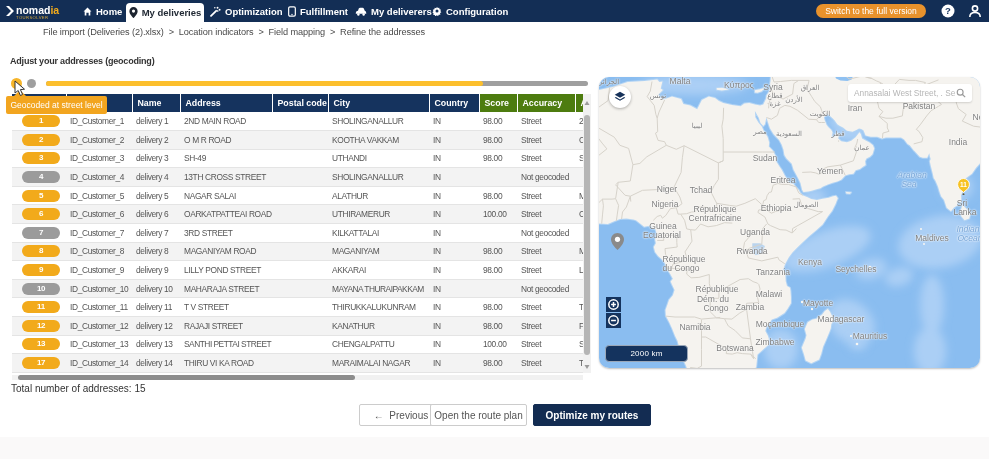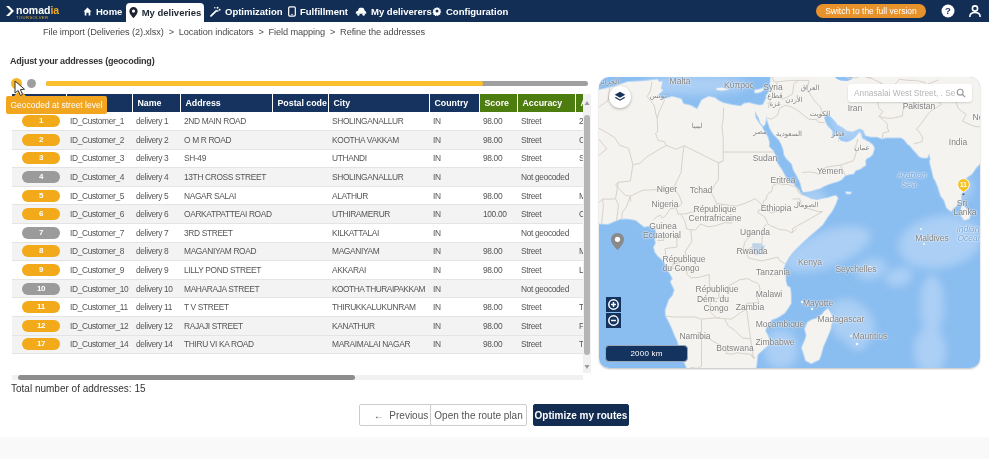--- a/index.html
+++ b/index.html
@@ -272,21 +272,21 @@
           <td>L</td>
         </tr>
 <tr class="alt">
           <td>
             <span class="badge g">10</span>
           </td>
           <td>ID_Customer_10</td>
           <td>delivery 10</td>
           <td>MAHARAJA STREET</td>
           <td></td>
-          <td><span class="sq">KOOTHA THURAIPAKKAM</span></td>
+          <td><span class="sq">MAYANA THURAIPAKKAM</span></td>
           <td>IN</td>
           <td></td>
           <td>Not geocoded</td>
           <td></td>
         </tr>
 <tr>
           <td>
             <span class="badge">11</span>
           </td>
           <td>ID_Customer_11</td>
@@ -305,20 +305,34 @@
           </td>
           <td>ID_Customer_12</td>
           <td>delivery 12</td>
           <td>RAJAJI STREET</td>
           <td></td>
           <td>KANATHUR</td>
           <td>IN</td>
           <td>98.00</td>
           <td>Street</td>
           <td>F</td>
+        </tr>
+<tr>
+          <td>
+            <span class="badge">13</span>
+          </td>
+          <td>ID_Customer_13</td>
+          <td>delivery 13</td>
+          <td><span class="sq">SANTHI PETTAI STREET</span></td>
+          <td></td>
+          <td>CHENGALPATTU</td>
+          <td>IN</td>
+          <td>100.00</td>
+          <td>Street</td>
+          <td>S</td>
         </tr>
 <tr class="alt">
           <td>
             <span class="badge">17</span>
           </td>
           <td>ID_Customer_14</td>
           <td>delivery 14</td>
           <td>THIRU VI KA ROAD</td>
           <td></td>
           <td>MARAIMALAI NAGAR</td>
@@ -339,21 +353,21 @@
       <path d="M3 5 L5.5 1 H0.5 Z" fill="#9a9a9a"></path>
     </svg>
   </div>
 <div class="hscroll">
     <div class="thumb"></div>
   </div>
 <div class="total">Total number of addresses: 15</div>
 
 <div class="btn" style="left:359px;width:84px">←&nbsp; Previous</div>
 <div class="btn" style="left:430px;width:97px">Open the route plan</div>
-<div class="btn primary" style="left:533px;width:96px">Optimize my routes</div>
+<div class="btn primary" style="left:533px;width:118px">Optimize my routes</div>
 
 <div class="map">
 <svg width="381" height="291" viewBox="0 0 381 291" style="display:block">
 <rect width="381" height="291" fill="#8abdf0"></rect>
 <defs>
         <filter id="bl" x="-30%" y="-30%" width="160%" height="160%">
           <feGaussianBlur stdDeviation="4"></feGaussianBlur>
         </filter>
       </defs>
 <g fill="#abcff5" filter="url(#bl)">
@@ -446,21 +460,21 @@
 <div class="mlabel" style="left:118px;top:212px">République</div>
 <div class="mlabel" style="left:114px;top:222px">Dém. du</div>
 <div class="mlabel" style="left:117px;top:231px">Congo</div>
 <div class="mlabel" style="left:170px;top:217px">Malawi</div>
 <div class="mlabel" style="left:151px;top:230px">Zambia</div>
 <div class="mlabel" style="left:219px;top:226px">Mayotte</div>
 <div class="mlabel" style="left:181px;top:247px">Moçambique</div>
 <div class="mlabel" style="left:242px;top:242px">Madagascar</div>
 <div class="mlabel" style="left:176px;top:265px">Zimbabwe</div>
 <div class="mlabel" style="left:271px;top:259px">Mauritius</div>
-<div class="mlabel" style="left:96px;top:259px">Namibia</div>
+<div class="mlabel" style="left:96px;top:250px">Namibia</div>
 <div class="mlabel" style="left:136px;top:271px">Botswana</div>
 <div class="mlabel sea" style="left:313px;top:98px">Arabian</div>
 <div class="mlabel sea" style="left:310px;top:107px">Sea</div>
 <div class="mlabel sea" style="left:369px;top:152px">Indian</div>
 <div class="mlabel sea" style="left:371px;top:161px">Ocean</div>
 <div class="mlabel" style="left:333px;top:161px">Maldives</div>
 <div class="mlabel" style="left:363px;top:126px">Sri</div>
 <div class="mlabel" style="left:366px;top:135px">Lanka</div>
 <div class="searchbox">Annasalai West Street, . Se
   <svg style="position:absolute;right:6px;top:4px" width="10" height="10" viewBox="0 0 12 12">

